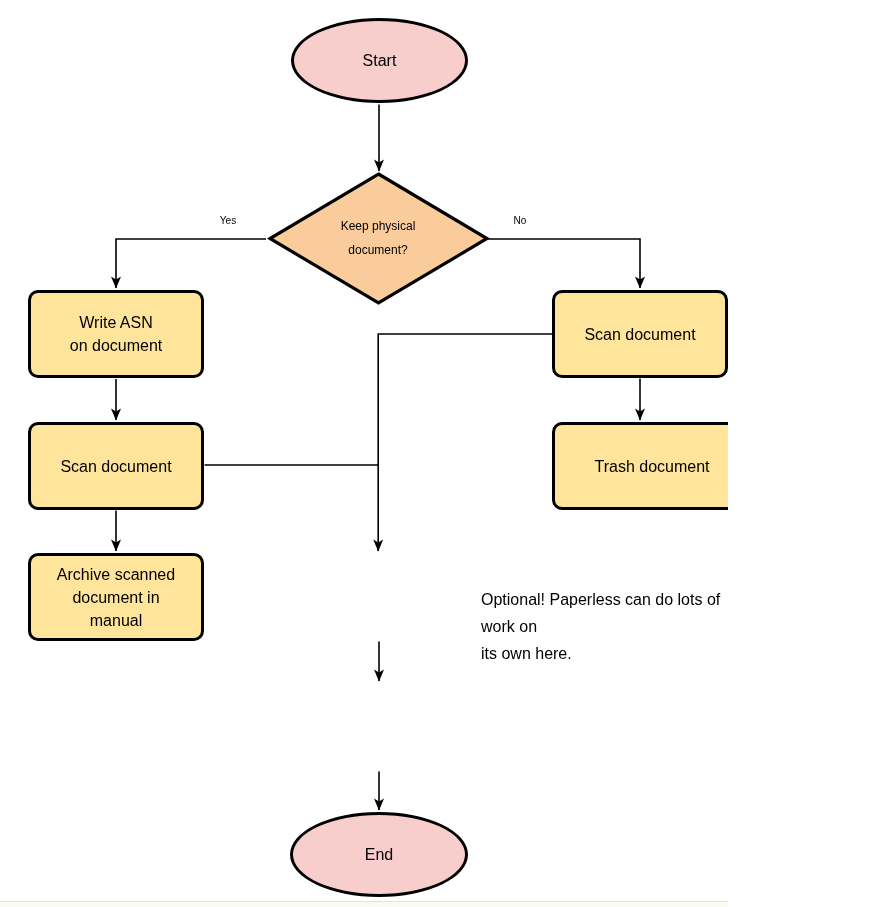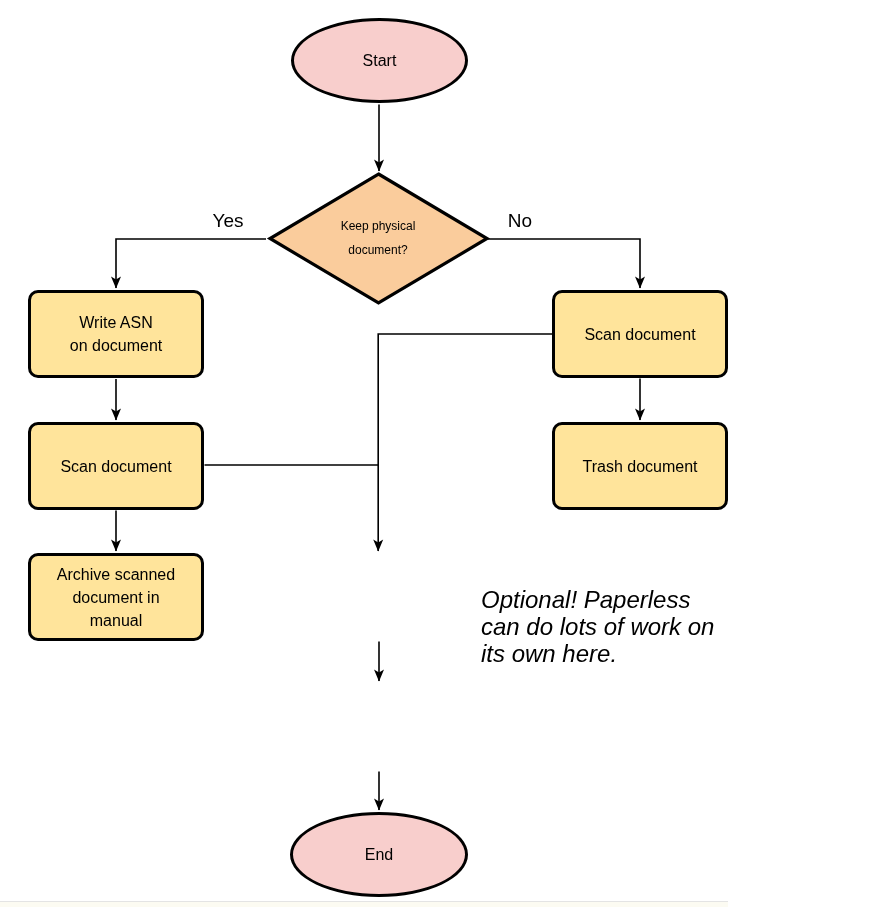--- a/index.html
+++ b/index.html
@@ -43,28 +43,27 @@
     display: flex;
     align-items: center;
     justify-content: center;
     text-align: center;
     font-size: 12px;
     line-height: 24px;
     white-space: pre-line;
   }
   .edge-label {
     position: absolute;
-    font-size: 19px;
+    font-size: 10px;
     line-height: 18px;
     text-align: center;
   }
   .note {
     position: absolute;
-    font-style: italic;
-    font-size: 24px;
+    font-size: 16px;
     line-height: 27px;
     white-space: pre-line;
   }
   .page-bottom-edge {
     position: absolute;
     left: 0; top: 901px;
     width: 888px; height: 6px;
     background: #FCFBF2;
     border-top: 1px solid #E4E4E4;
   }
@@ -108,21 +107,21 @@
 on document</div>
 
   <div class="node process" style="left:28px; top:422px; width:170px; height:82px;">Scan document</div>
 
   <div class="node process" style="left:28px; top:553px; width:170px; height:82px;">Archive scanned
 document in
 manual</div>
 
   <div class="node process" style="left:552px; top:290px; width:170px; height:82px;">Scan document</div>
 
-  <div class="node process" style="left:552px; top:422px; width:170px; height:82px;">Trash document</div>
+  <div class="node process" style="left:552px; top:422px; width:170px; height:82px;padding-left:12px;">Trash document</div>
 
 
   <div class="note" style="left:481px; top:586px;">Optional! Paperless can do lots of work on
 its own here.</div>
 
 
   <div class="node terminal" style="left:290px; top:812px; width:172px; height:79px;">End</div>
 
   <div class="page-bottom-edge"></div>
 

